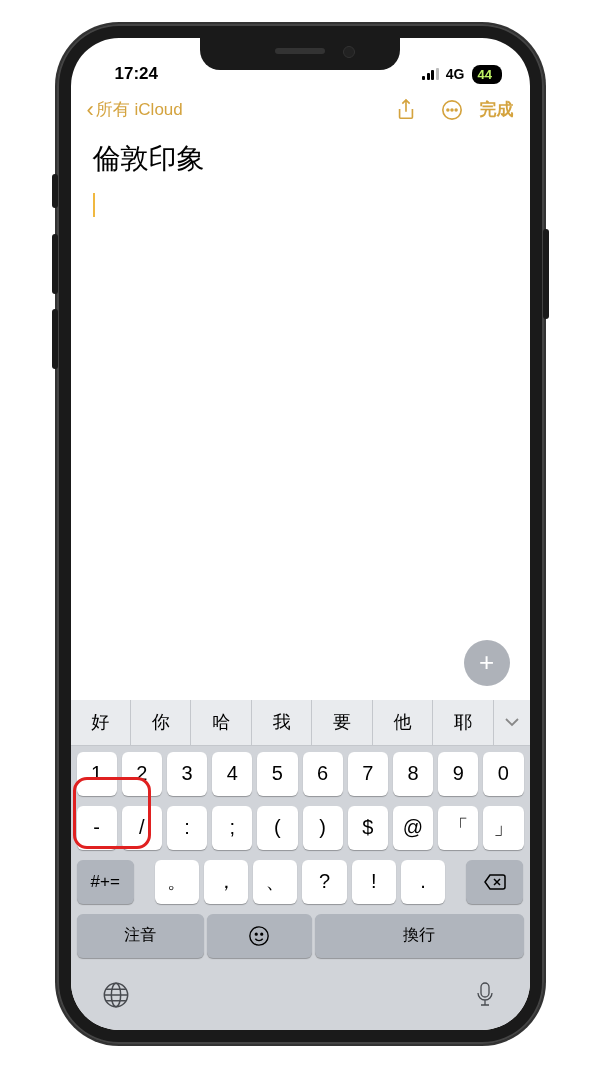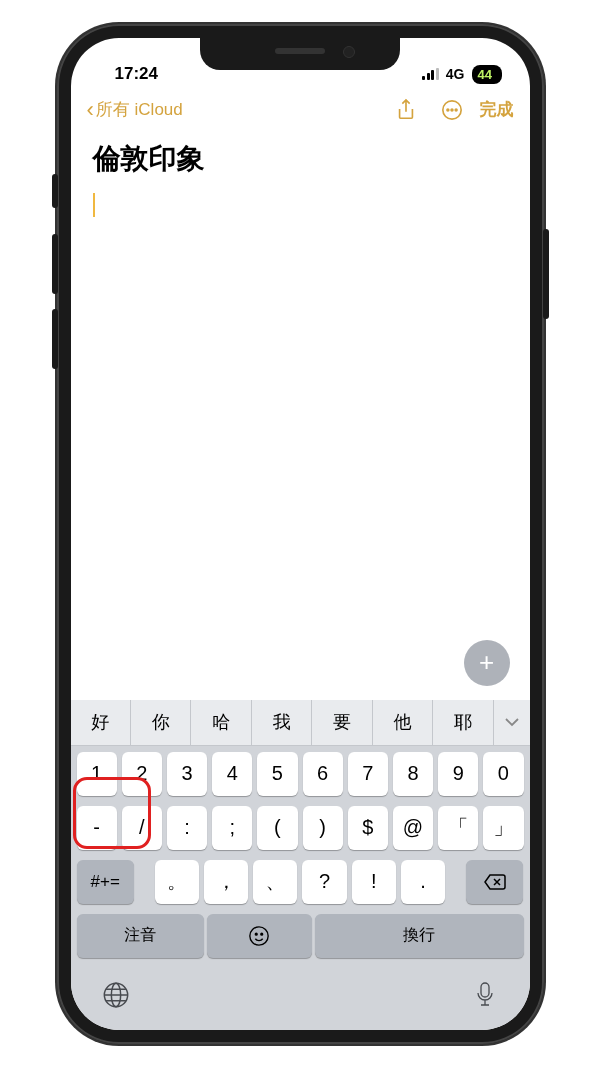--- a/index.html
+++ b/index.html
@@ -126,21 +126,21 @@
     }
     .nav-icon svg { width: 22px; height: 24px; }
     .done-btn { color:#d4a33e; font-size: 17px; font-weight: 600; }
     .content {
       flex: 1;
       padding: 6px 22px;
       position: relative;
     }
     .note-title {
       font-size: 28px;
-      font-weight: 700;
+      font-weight: 400;
       color: #000;
       margin-bottom: 15px;
     }
     .cursor {
       width: 2px; height: 24px; background:#f0b840;
       animation: blink 1s infinite;
     }
     @keyframes blink { 50% { opacity: 0; } }
     .fab {
       position: absolute;

